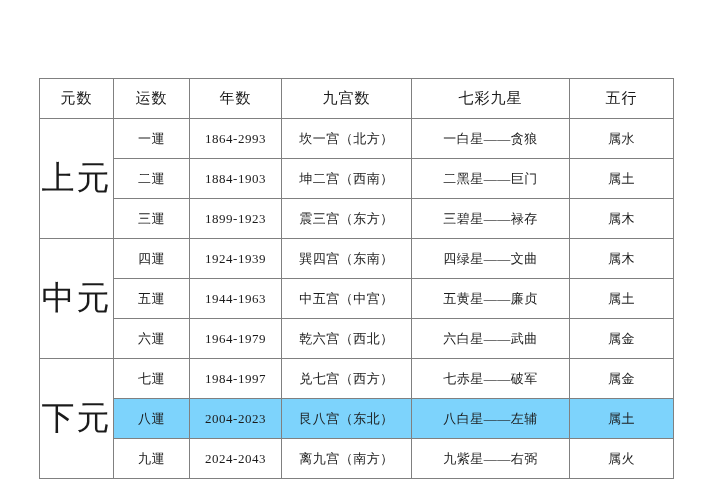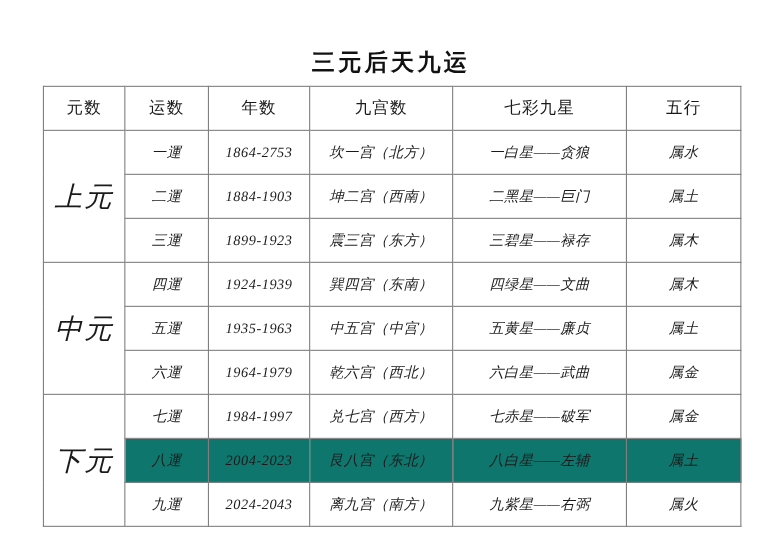--- a/index.html
+++ b/index.html
@@ -52,46 +52,44 @@
   thead td {
     height: 39px;
     font-size: 15px;
     letter-spacing: 1px;
     background: #ffffff;
   }
   tbody td {
     height: 39px;
     font-size: 13px;
     letter-spacing: 0.5px;
-    font-style: italic;
   }
   td.yuan {
-    font-size: 25px;
+    font-size: 33px;
     letter-spacing: 2px;
     font-weight: normal;
   }
   .row-highlight td {
-    background: #0f766e;
+    background: #7dd3fc;
   }
   .sep-top td {
     border-top: 2px solid #6f6f6f;
   }
   .col-yuanshu { width: 74px; }
   .col-yunshu  { width: 76px; }
   .col-nianshu { width: 92px; }
   .col-jiugong { width: 130px; }
   .col-qicai   { width: 158px; }
   .col-wuxing  { width: 104px; }
 </style>
 </head>
 <body>
 
 <div class="page">
 
-  <div class="title">三元后天九运</div>
 
   <div class="table-wrap">
     <table class="grid">
       <colgroup>
         <col class="col-yuanshu">
         <col class="col-yunshu">
         <col class="col-nianshu">
         <col class="col-jiugong">
         <col class="col-qicai">
         <col class="col-wuxing">
@@ -104,21 +102,21 @@
           <td>九宫数</td>
           <td>七彩九星</td>
           <td>五行</td>
         </tr>
       </thead>
       <tbody>
 
         <tr class="sep-top">
           <td class="yuan" rowspan="3">上元</td>
           <td>一運</td>
-          <td>1864-2753</td>
+          <td>1864-2993</td>
           <td>坎一宫（北方）</td>
           <td>一白星——贪狼</td>
           <td>属水</td>
         </tr>
         <tr>
           <td>二運</td>
           <td>1884-1903</td>
           <td>坤二宫（西南）</td>
           <td>二黑星——巨门</td>
           <td>属土</td>
@@ -134,21 +132,21 @@
         <tr class="sep-top">
           <td class="yuan" rowspan="3">中元</td>
           <td>四運</td>
           <td>1924-1939</td>
           <td>巽四宫（东南）</td>
           <td>四绿星——文曲</td>
           <td>属木</td>
         </tr>
         <tr>
           <td>五運</td>
-          <td>1935-1963</td>
+          <td>1944-1963</td>
           <td>中五宫（中宫）</td>
           <td>五黄星——廉贞</td>
           <td>属土</td>
         </tr>
         <tr>
           <td>六運</td>
           <td>1964-1979</td>
           <td>乾六宫（西北）</td>
           <td>六白星——武曲</td>
           <td>属金</td>

